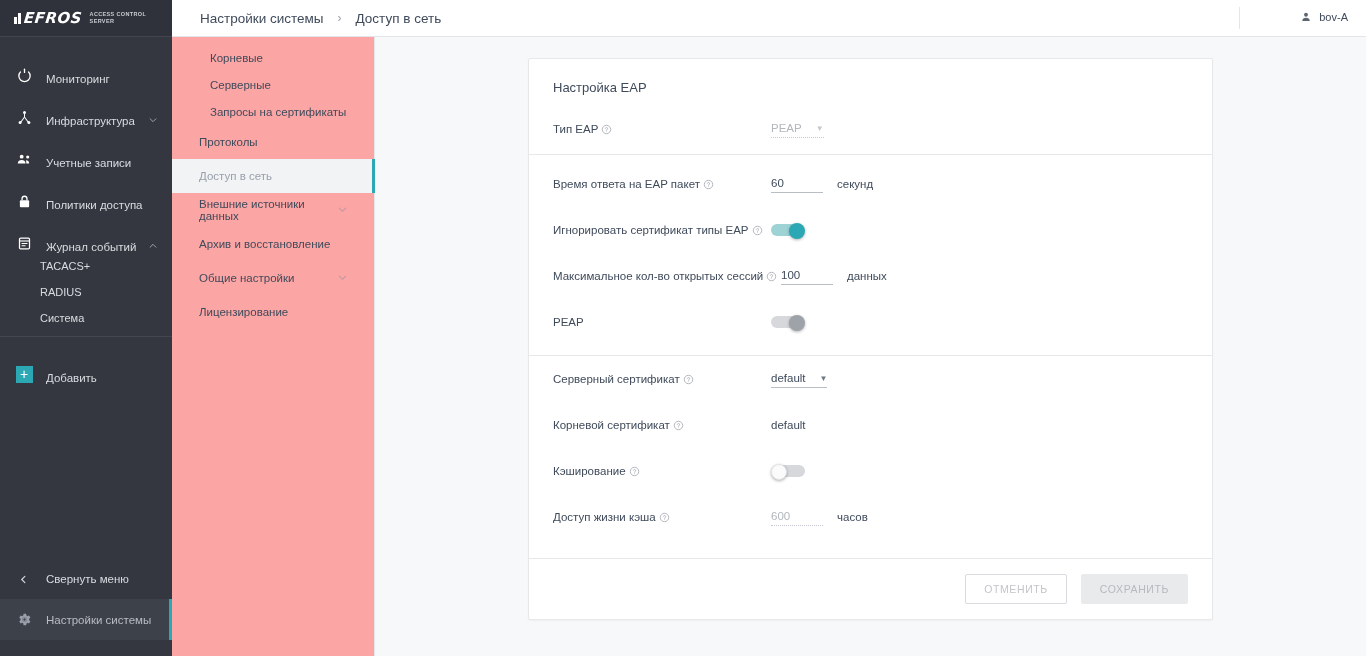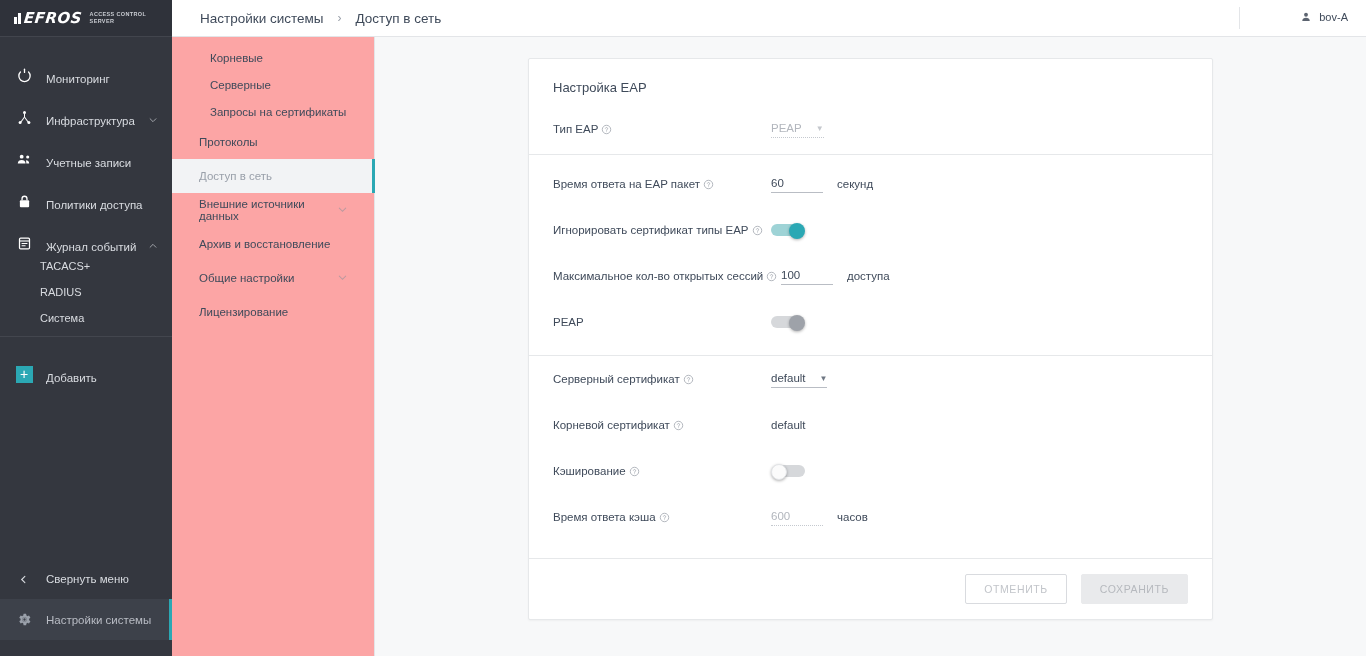--- a/index.html
+++ b/index.html
@@ -502,21 +502,21 @@
             <span class="help">
               <svg width="11" height="11" viewBox="0 0 24 24" fill="none" stroke="#a8adb5" stroke-width="1.9">
                 <circle cx="12" cy="12" r="9.2"></circle>
                 <path d="M9.6 9.3a2.5 2.5 0 0 1 4.85.85c0 1.7-2.45 2.1-2.45 3.6" stroke-linecap="round"></path>
                 <circle cx="12" cy="17" r=".95" fill="#a8adb5" stroke="none"></circle>
               </svg>
             </span>
           </div>
           <div class="ctl">
             <input class="inp" type="text" value="100" style="">
-            <span class="unit">доступа</span>
+            <span class="unit">данных</span>
           </div>
         </div>
 
         <div class="row">
           <div class="row-label">
             <span>PEAP</span>
           </div>
           <div class="ctl">
             <span class="toggle off rightknob">
               <span class="track"></span>
@@ -579,21 +579,21 @@
           <div class="ctl">
             <span class="toggle off">
               <span class="track"></span>
               <span class="knob"></span>
             </span>
           </div>
         </div>
 
         <div class="row">
           <div class="row-label">
-            <span>Время ответа кэша</span>
+            <span>Доступ жизни кэша</span>
             <span class="help">
               <svg width="11" height="11" viewBox="0 0 24 24" fill="none" stroke="#a8adb5" stroke-width="1.9">
                 <circle cx="12" cy="12" r="9.2"></circle>
                 <path d="M9.6 9.3a2.5 2.5 0 0 1 4.85.85c0 1.7-2.45 2.1-2.45 3.6" stroke-linecap="round"></path>
                 <circle cx="12" cy="17" r=".95" fill="#a8adb5" stroke="none"></circle>
               </svg>
             </span>
           </div>
           <div class="ctl">
             <input class="inp disabled" type="text" disabled="" value="600" style="">

